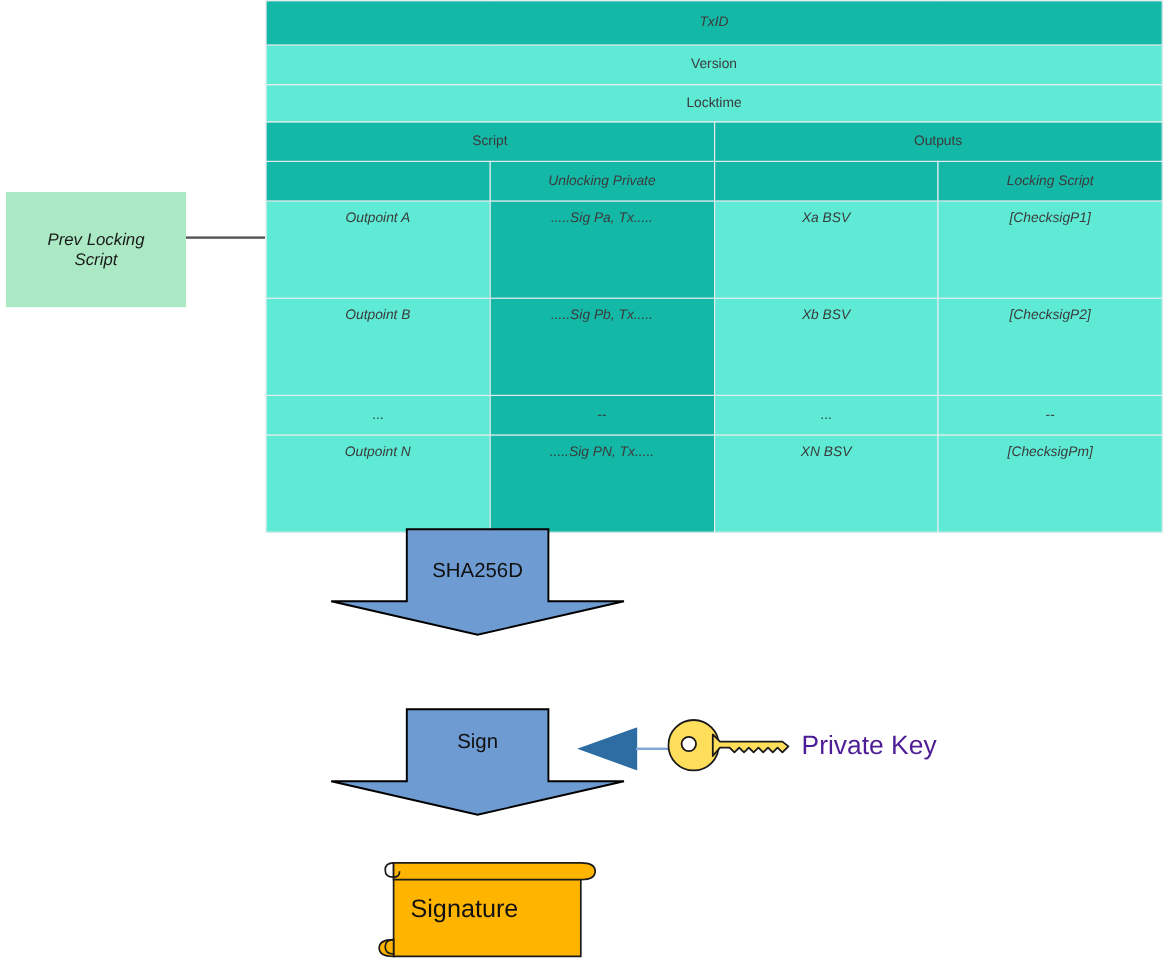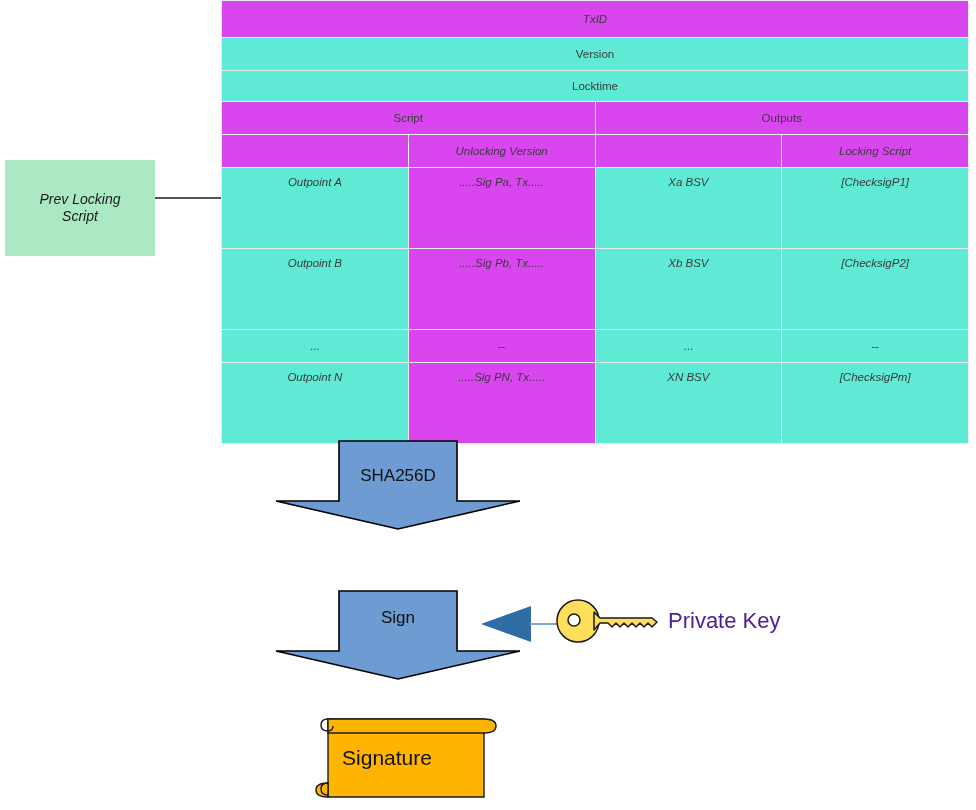--- a/index.html
+++ b/index.html
@@ -58,21 +58,21 @@
     table-layout: fixed;
     font-size: 11.5px;
     color: #3b3b3b;
   }
   .tx-table td {
     border: 1px solid #e9ecef;
     text-align: center;
     vertical-align: middle;
     padding: 0;
   }
-  .c-white { background: #d946ef; }
+  .c-white { background: #14b8a6; }
   .c-green { background: #5eead4; }
   .italic { font-style: italic; }
   .r-txid td { height: 36px; }
   .r-version td { height: 32px; }
   .r-locktime td { height: 30px; }
   .r-section td { height: 32px; }
   .r-sub td { height: 32px; }
   .r-data td { height: 72px; vertical-align: top; padding-top: 8px; font-style: italic; }
   .r-ellipsis td { height: 32px; }
 
@@ -172,21 +172,21 @@
       </tr>
       <tr class="r-locktime">
         <td class="c-green" colspan="4">Locktime</td>
       </tr>
       <tr class="r-section">
         <td class="c-white" colspan="2" style="width:375px">Script</td>
         <td class="c-white" colspan="2">Outputs</td>
       </tr>
       <tr class="r-sub">
         <td class="c-white" style="width:160px"></td>
-        <td class="c-white italic" style="width:215px">Unlocking Version</td>
+        <td class="c-white italic" style="width:215px">Unlocking Private</td>
         <td class="c-white" style="width:148px"></td>
         <td class="c-white italic" style="width:225px">Locking Script</td>
       </tr>
 
       <tr class="r-data">
         <td class="c-green italic">Outpoint A</td>
         <td class="c-white">.....Sig Pa, Tx.....</td>
         <td class="c-green">Xa BSV</td>
         <td class="c-green">[ChecksigP1]</td>
       </tr>

